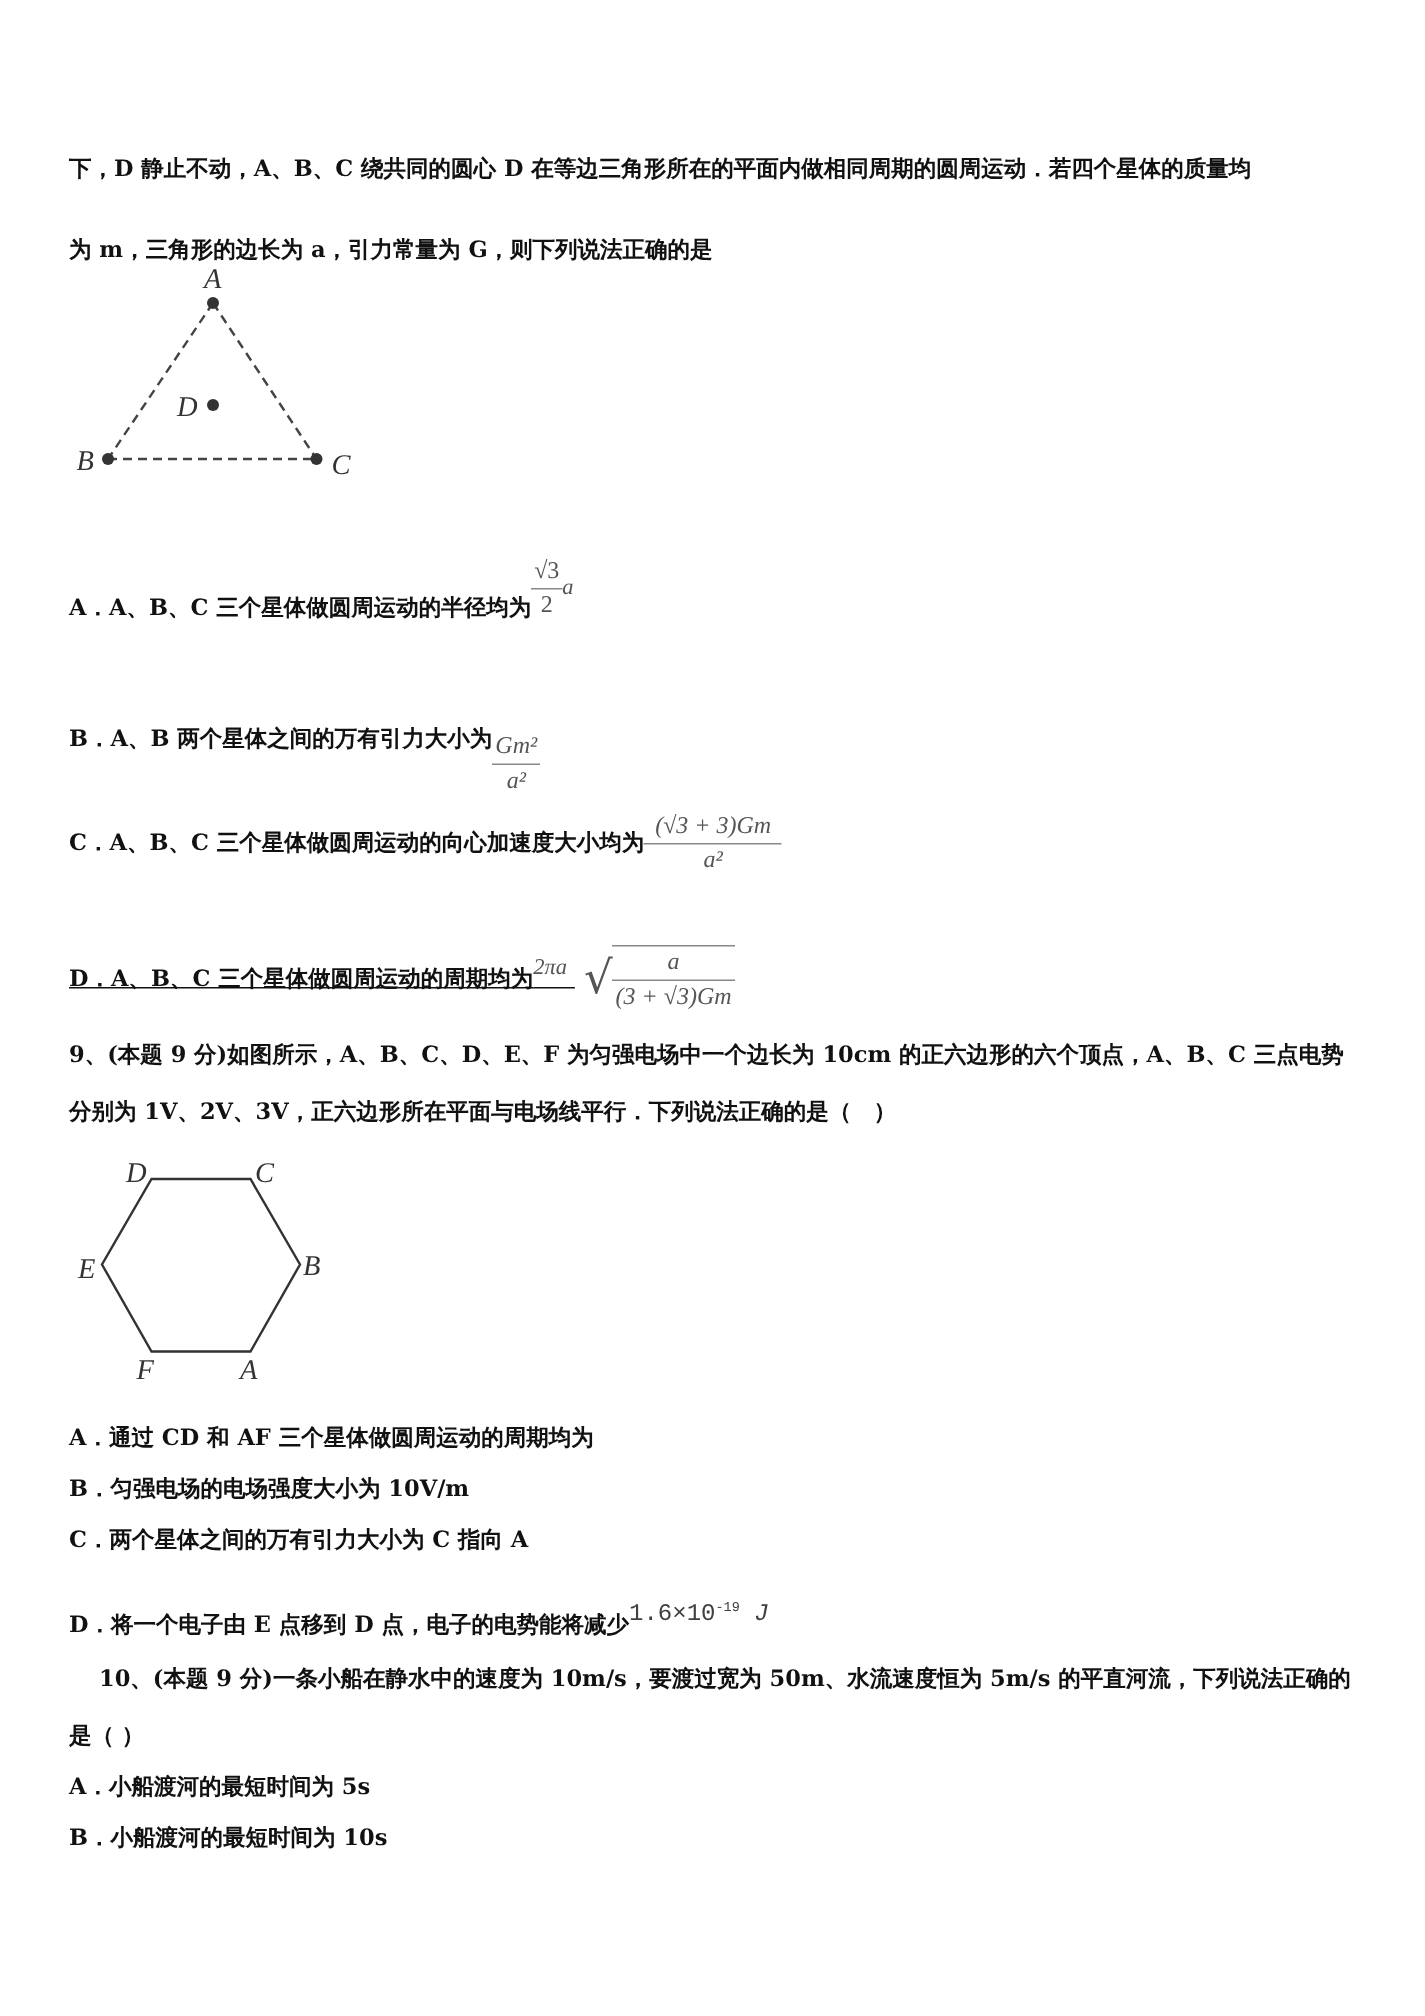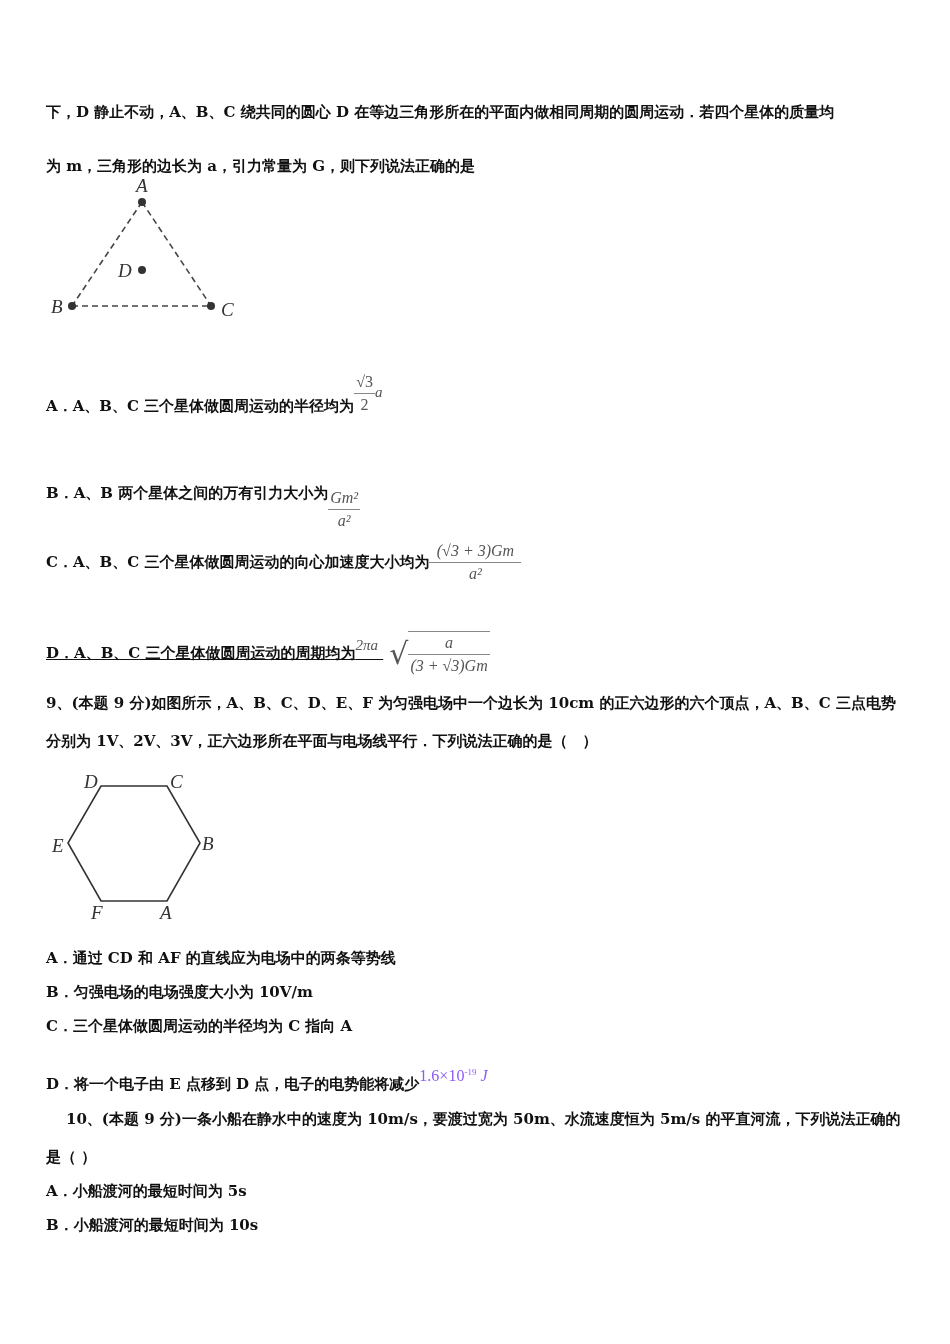--- a/index.html
+++ b/index.html
@@ -62,23 +62,23 @@
     <polygon points="57,20 123,20 156,77 123,135 57,135 24,77" fill="none" stroke="#333" stroke-width="1.6"></polygon>
     <text x="40" y="22">D</text>
     <text x="126" y="22">C</text>
     <text x="158" y="84">B</text>
     <text x="8" y="86">E</text>
     <text x="47" y="153">F</text>
     <text x="116" y="153">A</text>
   </svg>
 </div>
 
-<div class="line" style="top:948px;"><span>A．</span><span>通过 CD 和 AF 的直线应为电场中的两条等势线</span></div>
+<div class="line" style="top:948px;"><span>A．</span><span>通过 CD 和 AF 三个星体做圆周运动的周期均为</span></div>
 <div class="line" style="top:982px;text-align:center;"><span>B．</span><span>匀强电场的电场强度大小为 10V/m</span></div>
-<div class="line" style="top:1016px;"><span>C．</span><span>三个星体做圆周运动的半径均为 C 指向 A</span></div>
+<div class="line" style="top:1016px;"><span>C．</span><span>两个星体之间的万有引力大小为 C 指向 A</span></div>
 <div class="line" style="top:1062px;">
-  <span>D．</span><span>将一个电子由 E 点移到 D 点，电子的电势能将减少</span><span style="font-weight:normal; color:#8b5cf6; font-family:Liberation Serif, serif; font-size:16px; vertical-align:8px;"><span>1.6×10</span><span class="up">-19</span> <i>J</i></span>
+  <span>D．</span><span>将一个电子由 E 点移到 D 点，电子的电势能将减少</span><span style="font-weight:normal; color:#404040; font-family:Liberation Mono, monospace; font-size:16px; vertical-align:8px;"><span>1.6×10</span><span class="up">-19</span> <i>J</i></span>
 </div>
 
 <div class="line" style="top:1109px;margin-left:20px;">10、(本题 9 分)一条小船在静水中的速度为 10m/s，要渡过宽为 50m、水流速度恒为 5m/s 的平直河流，下列说法正确的</div>
 <div class="line" style="top:1147px;">是（ ）</div>
 <div class="line" style="top:1181px;"><span>A．</span><span>小船渡河的最短时间为 5s</span></div>
 <div class="line" style="top:1215px;"><span>B．</span><span>小船渡河的最短时间为 10s</span></div>
 
 </body></html>

